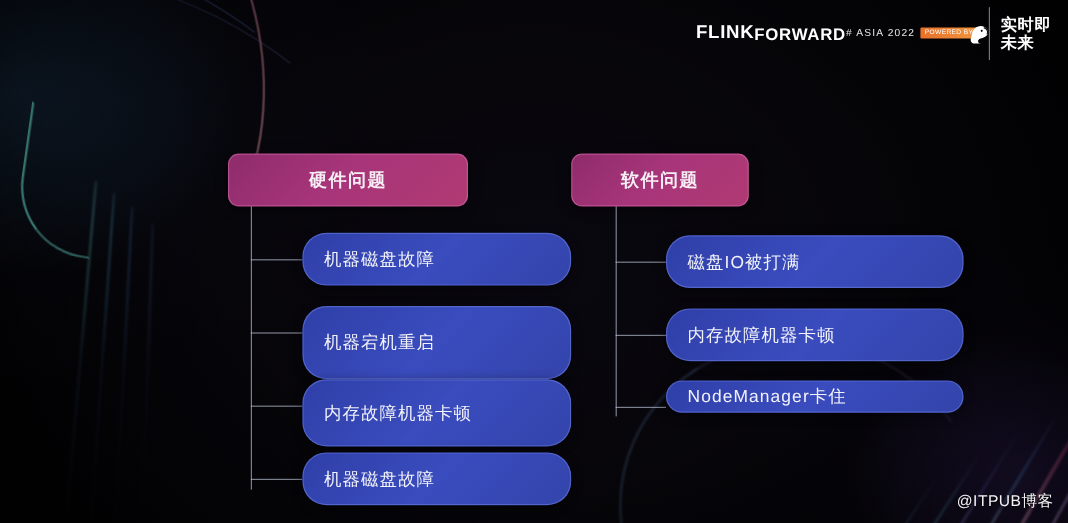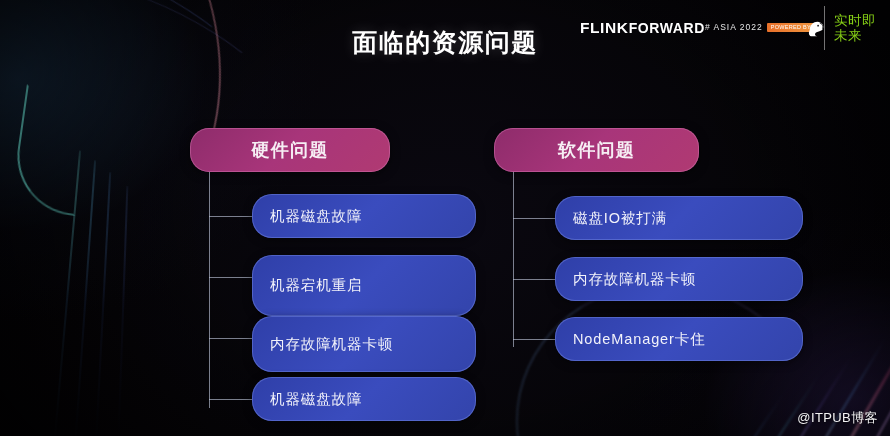--- a/index.html
+++ b/index.html
@@ -62,26 +62,26 @@
   #logo{position:absolute;right:14px;top:6px;display:flex;align-items:center;gap:9px;}
   .logo-left{display:flex;flex-direction:row;align-items:flex-start;line-height:1;position:relative;}
   .ff-line{color:#ffffff;font-weight:bold;font-size:15.5px;letter-spacing:0.6px;}
   .ff-line2{margin-top:1px;font-size:14px;}
   .ff-sub{display:flex;align-items:center;gap:4px;margin-top:3px;}
   .ff-asia{color:#e6e6e6;font-size:8.5px;letter-spacing:1px;}
   .ff-badge{background:linear-gradient(90deg,#e8702a,#f0963f);color:#fff;font-size:5.5px;
             padding:1.5px 4px;border-radius:1px;letter-spacing:0.3px;white-space:nowrap;}
   .ff-squirrel{position:absolute;right:-13px;top:-1px;width:22px;height:20px;}
   .logo-divider{width:1px;height:44px;background:rgba(255,255,255,0.45);}
-  .logo-right{color:#84cc16;font-size:13.5px;font-weight:normal;line-height:1.12;letter-spacing:0.5px;}
+  .logo-right{color:#ffffff;font-size:13.5px;font-weight:bold;line-height:1.12;letter-spacing:0.5px;}
 
   
   .tree{position:absolute;}
-  .head-box{position:absolute;border-radius:19px;display:flex;align-items:center;justify-content:center;
-            color:#f6eef4;font-size:18px;font-weight:bold;letter-spacing:1.2px;
+  .head-box{position:absolute;border-radius:9px;display:flex;align-items:center;justify-content:center;
+            color:#f6eef4;font-size:15px;font-weight:bold;letter-spacing:1.2px;
             background:linear-gradient(135deg,#8e2c6b 0%,#a8357a 48%,#b03a72 100%);
             box-shadow:0 0 0 1px rgba(205,110,170,0.55) inset, 0 2px 10px rgba(0,0,0,0.5);}
   .leaf-box{position:absolute;border-radius:20px;display:flex;align-items:center;
             padding-left:18px;color:#f2f2fa;font-size:14.5px;letter-spacing:0.9px;
             background:linear-gradient(135deg,#2f3fa8 0%,#3a4cbe 50%,#3344ab 100%);
             box-shadow:0 0 0 1px rgba(120,140,230,0.45) inset, 0 2px 10px rgba(0,0,0,0.45);}
   .conn-v{position:absolute;width:1px;background:rgba(196,204,224,0.62);}
   .conn-h{position:absolute;height:1px;background:rgba(196,204,224,0.62);}
 
   
@@ -113,21 +113,20 @@
     <div class="streak s1"></div>
     <div class="streak s2"></div>
     <div class="streak s3"></div>
     <div class="streak s4"></div>
     <div class="streak s5"></div>
     <div class="streak s6"></div>
     <div class="streak s7"></div>
   </div>
   <div class="bg-layer vignette"></div>
 
-  <div id="title">面临的资源问题</div>
 
   <div id="logo">
     <div class="logo-left">
       <div class="ff-line">FLINK</div>
       <div class="ff-line ff-line2">FORWARD</div>
       <div class="ff-sub">
         <span class="ff-asia"># ASIA 2022</span>
         <span class="ff-badge">POWERED BY</span>
       </div>
       <svg class="ff-squirrel" viewBox="0 0 24 22">
@@ -153,28 +152,28 @@
     <div class="conn-h" style="left:209px;top:338px;width:43px;"></div>
     <div class="conn-h" style="left:209px;top:399px;width:43px;"></div>
 
     <div class="leaf-box" style="left:252px;top:194px;width:206px;height:44px;">机器磁盘故障</div>
     <div class="leaf-box" style="left:252px;top:255px;width:206px;height:61px;">机器宕机重启</div>
     <div class="leaf-box" style="left:252px;top:316px;width:206px;height:56px;">内存故障机器卡顿</div>
     <div class="leaf-box" style="left:252px;top:377px;width:206px;height:44px;">机器磁盘故障</div>
   </div>
 
   <div class="tree">
-    <div class="head-box" style="left:494px;top:128px;width:205px;height:44px;">软件问题</div>
+    <div class="head-box" style="left:476px;top:128px;width:148px;height:44px;">软件问题</div>
 
     <div class="conn-v" style="left:513px;top:172px;height:175px;"></div>
 
     <div class="conn-h" style="left:513px;top:218px;width:42px;"></div>
     <div class="conn-h" style="left:513px;top:279px;width:42px;"></div>
     <div class="conn-h" style="left:513px;top:339px;width:42px;"></div>
 
     <div class="leaf-box" style="left:555px;top:196px;width:230px;height:44px;text-align:center;">磁盘IO被打满</div>
     <div class="leaf-box" style="left:555px;top:257px;width:230px;height:44px;">内存故障机器卡顿</div>
-    <div class="leaf-box" style="left:555px;top:317px;width:230px;height:44px;">NodeManager卡住</div>
+    <div class="leaf-box" style="left:555px;top:317px;width:230px;height:27px;">NodeManager卡住</div>
   </div>
 
   <div id="watermark">@ITPUB博客</div>
 
 </div>
 
 </body></html>

